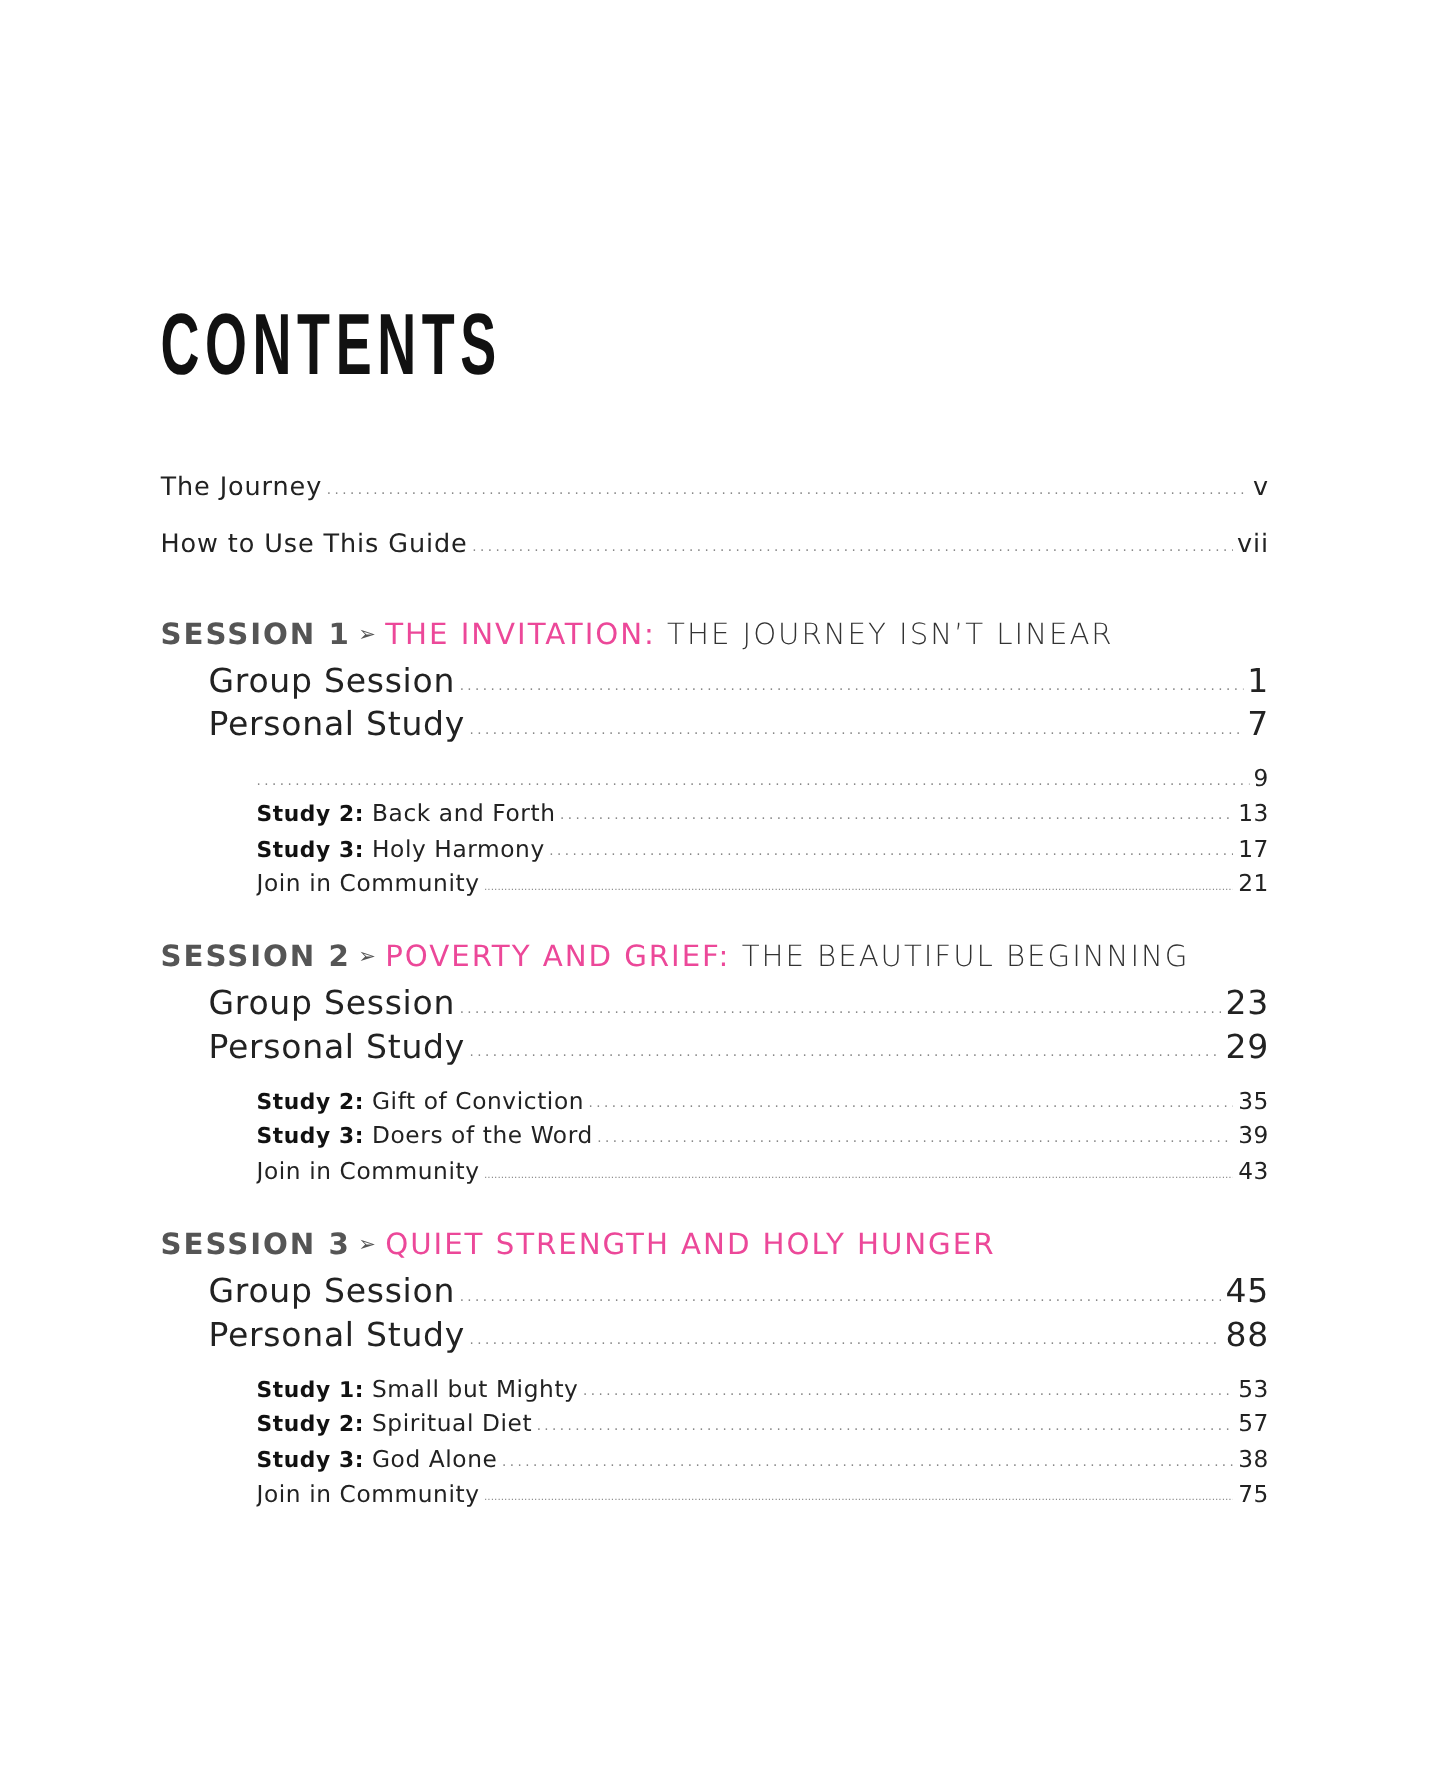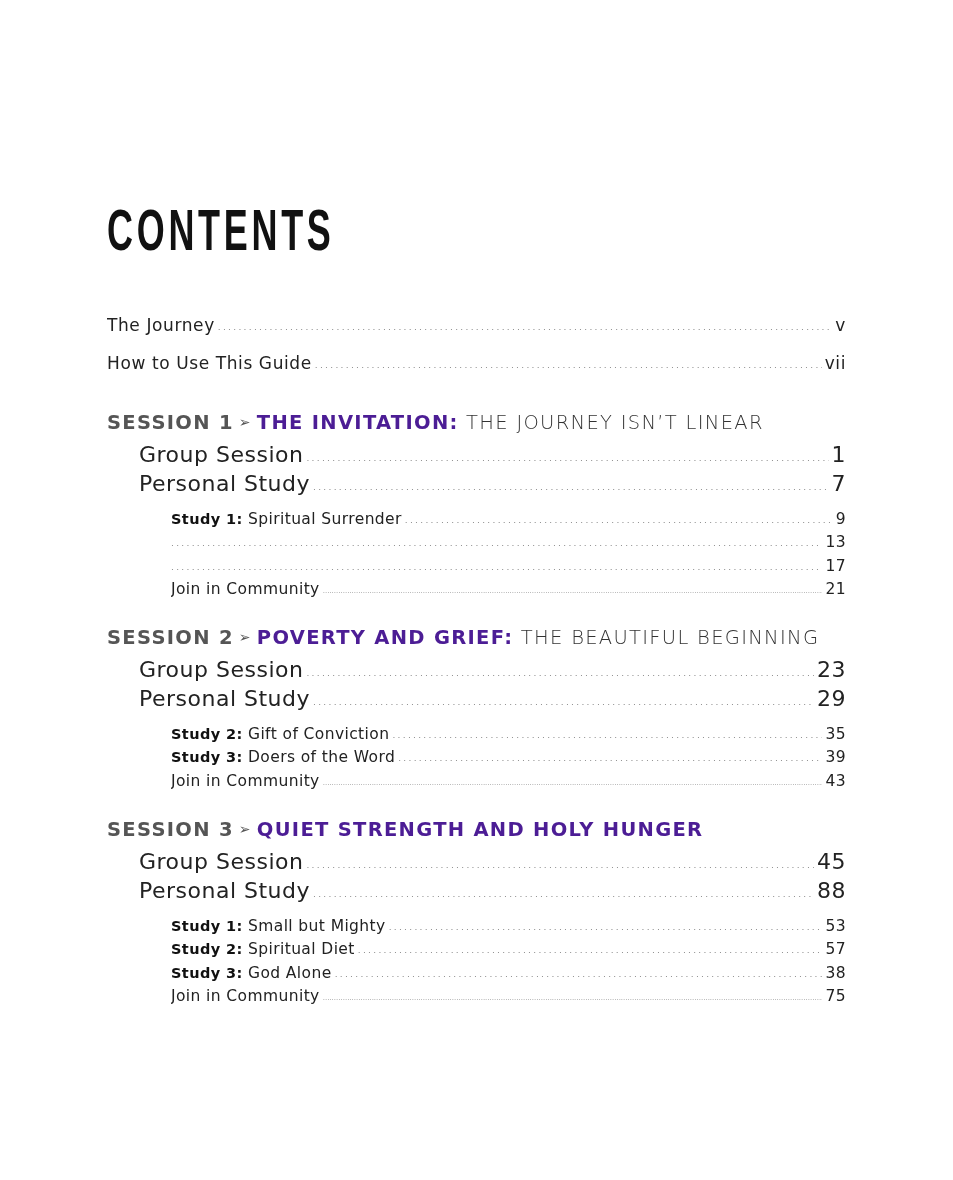--- a/index.html
+++ b/index.html
@@ -86,22 +86,22 @@
       font-weight: 700;
     }
     .session-heading .arrow {
       color: #555;
       font-size: 14px;
       margin: 0 5px;
       position: relative;
       top: -2px;
     }
     .session-heading .main {
-      color: #4c1d95;
-      font-weight: 700;
+      color: #ec4899;
+      font-weight: 400;
     }
     .session-heading .sub {
       color: #333;
       font-weight: 300;
     }
     .group {
       padding-left: 32px;
     }
     .mid-row {
       font-size: 22px;
@@ -158,29 +158,30 @@
         <span class="leader"></span>
         <span class="page">1</span>
       </div>
       <div class="row mid-row">
         <span class="label">Personal Study</span>
         <span class="leader"></span>
         <span class="page">7</span>
       </div>
       <div class="study-group">
         <div class="row study-row">
-          <span class="label"><span class="prefix">Study 1:</span><span> Spiritual Surrender</span></span>
           <span class="leader"></span>
           <span class="page">9</span>
         </div>
         <div class="row study-row">
+          <span class="label"><span class="prefix">Study 2:</span><span> Back and Forth</span></span>
           <span class="leader"></span>
           <span class="page">13</span>
         </div>
         <div class="row study-row">
+          <span class="label"><span class="prefix">Study 3:</span><span> Holy Harmony</span></span>
           <span class="leader"></span>
           <span class="page">17</span>
         </div>
         <div class="row study-row">
           <span class="label">Join in Community</span>
           <span class="leader dense"></span>
           <span class="page">21</span>
         </div>
       </div>
     </div>

